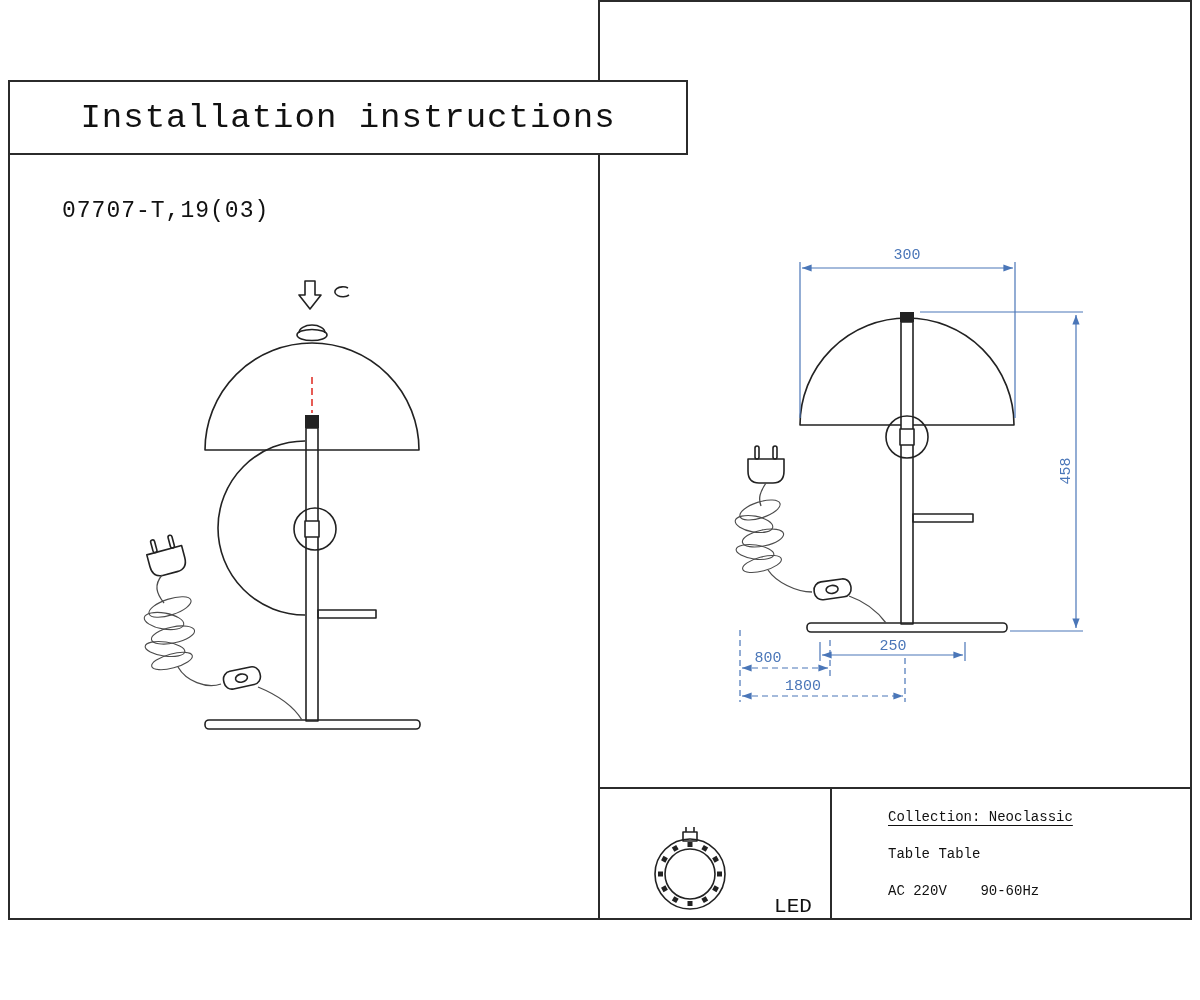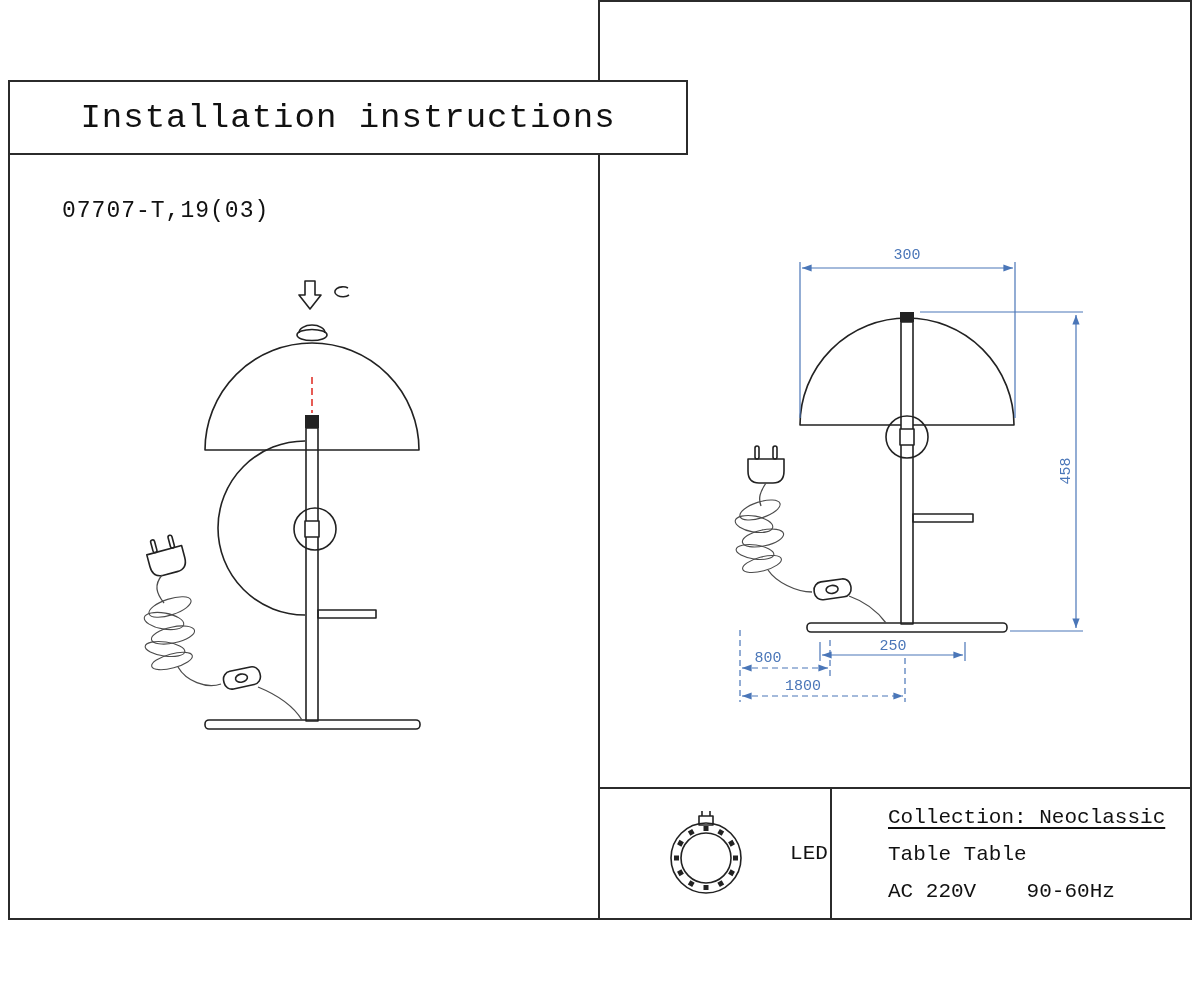--- a/index.html
+++ b/index.html
@@ -15,27 +15,27 @@
     box-sizing:border-box; border:2px solid var(--line);
     display:flex; align-items:center; justify-content:center;
     font-size:34px; letter-spacing:1px; color:#111; background:#fff; z-index:3;
   }
   .model {
     position:absolute; left:62px; top:198px; font-size:23px; letter-spacing:1px; color:#111;
   }
   .svg-abs { position:absolute; }
 
   .spec-led-cell {
-    position:absolute; left:630px; top:789px; width:226px; height:129px;
-    display:flex; align-items:center; justify-content:center; gap:36px;
+    position:absolute; left:614px; top:789px; width:226px; height:129px;
+    display:flex; align-items:flex-end; justify-content:center; gap:36px;
   }
   .led-label { font-size:21px; color:#111; }
   .spec-text-cell {
     position:absolute; left:832px; top:789px; width:358px; height:129px;
-    box-sizing:border-box; padding:10px 11px 0 56px; font-size:21px; line-height:37px; color:#111;
+    box-sizing:border-box; padding:10px 11px 0 56px; font-size:14px; line-height:37px; color:#111;
   }
   .spec-line { white-space:pre; }
   .spec-line.underlined { text-decoration:underline; text-underline-offset:4px; }
 
   
   .ink   { stroke:var(--ink); fill:none; stroke-width:1.6; stroke-linejoin:round; }
   .inkf  { fill:var(--ink); stroke:none; }
   .wfill { fill:#ffffff; }
   .cord  { stroke:#4c4c4c; fill:none; stroke-width:1.3; }
   .coil  { stroke:#4c4c4c; fill:none; stroke-width:1.1; }

